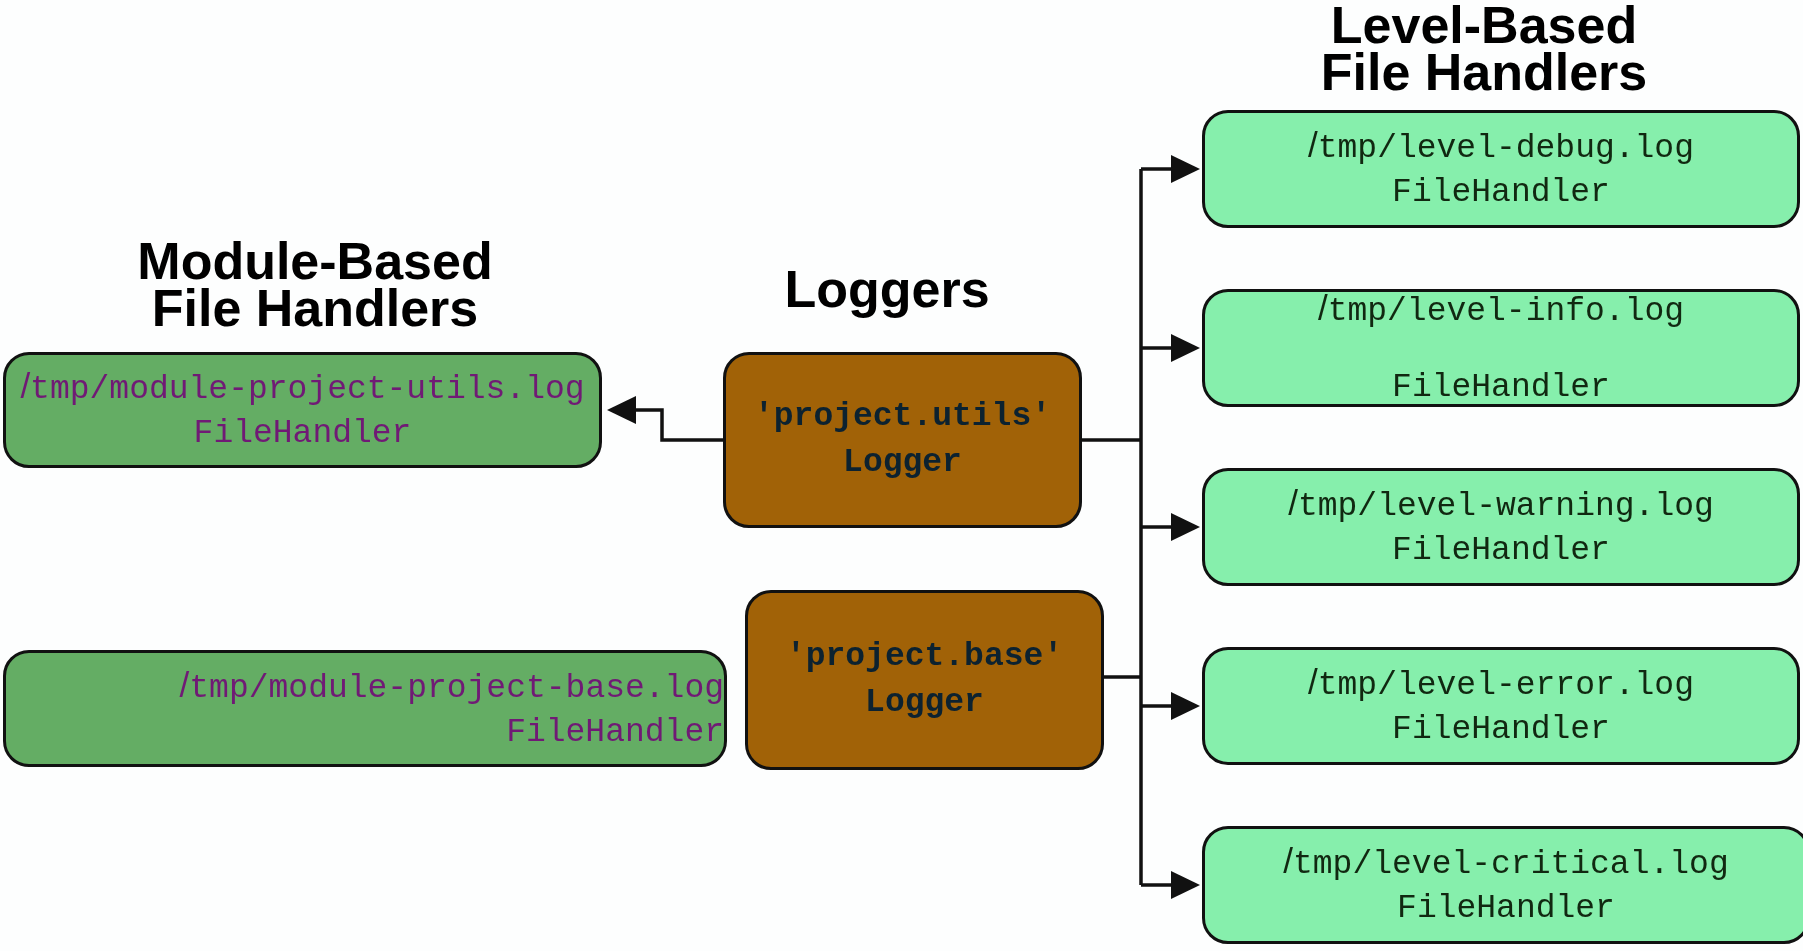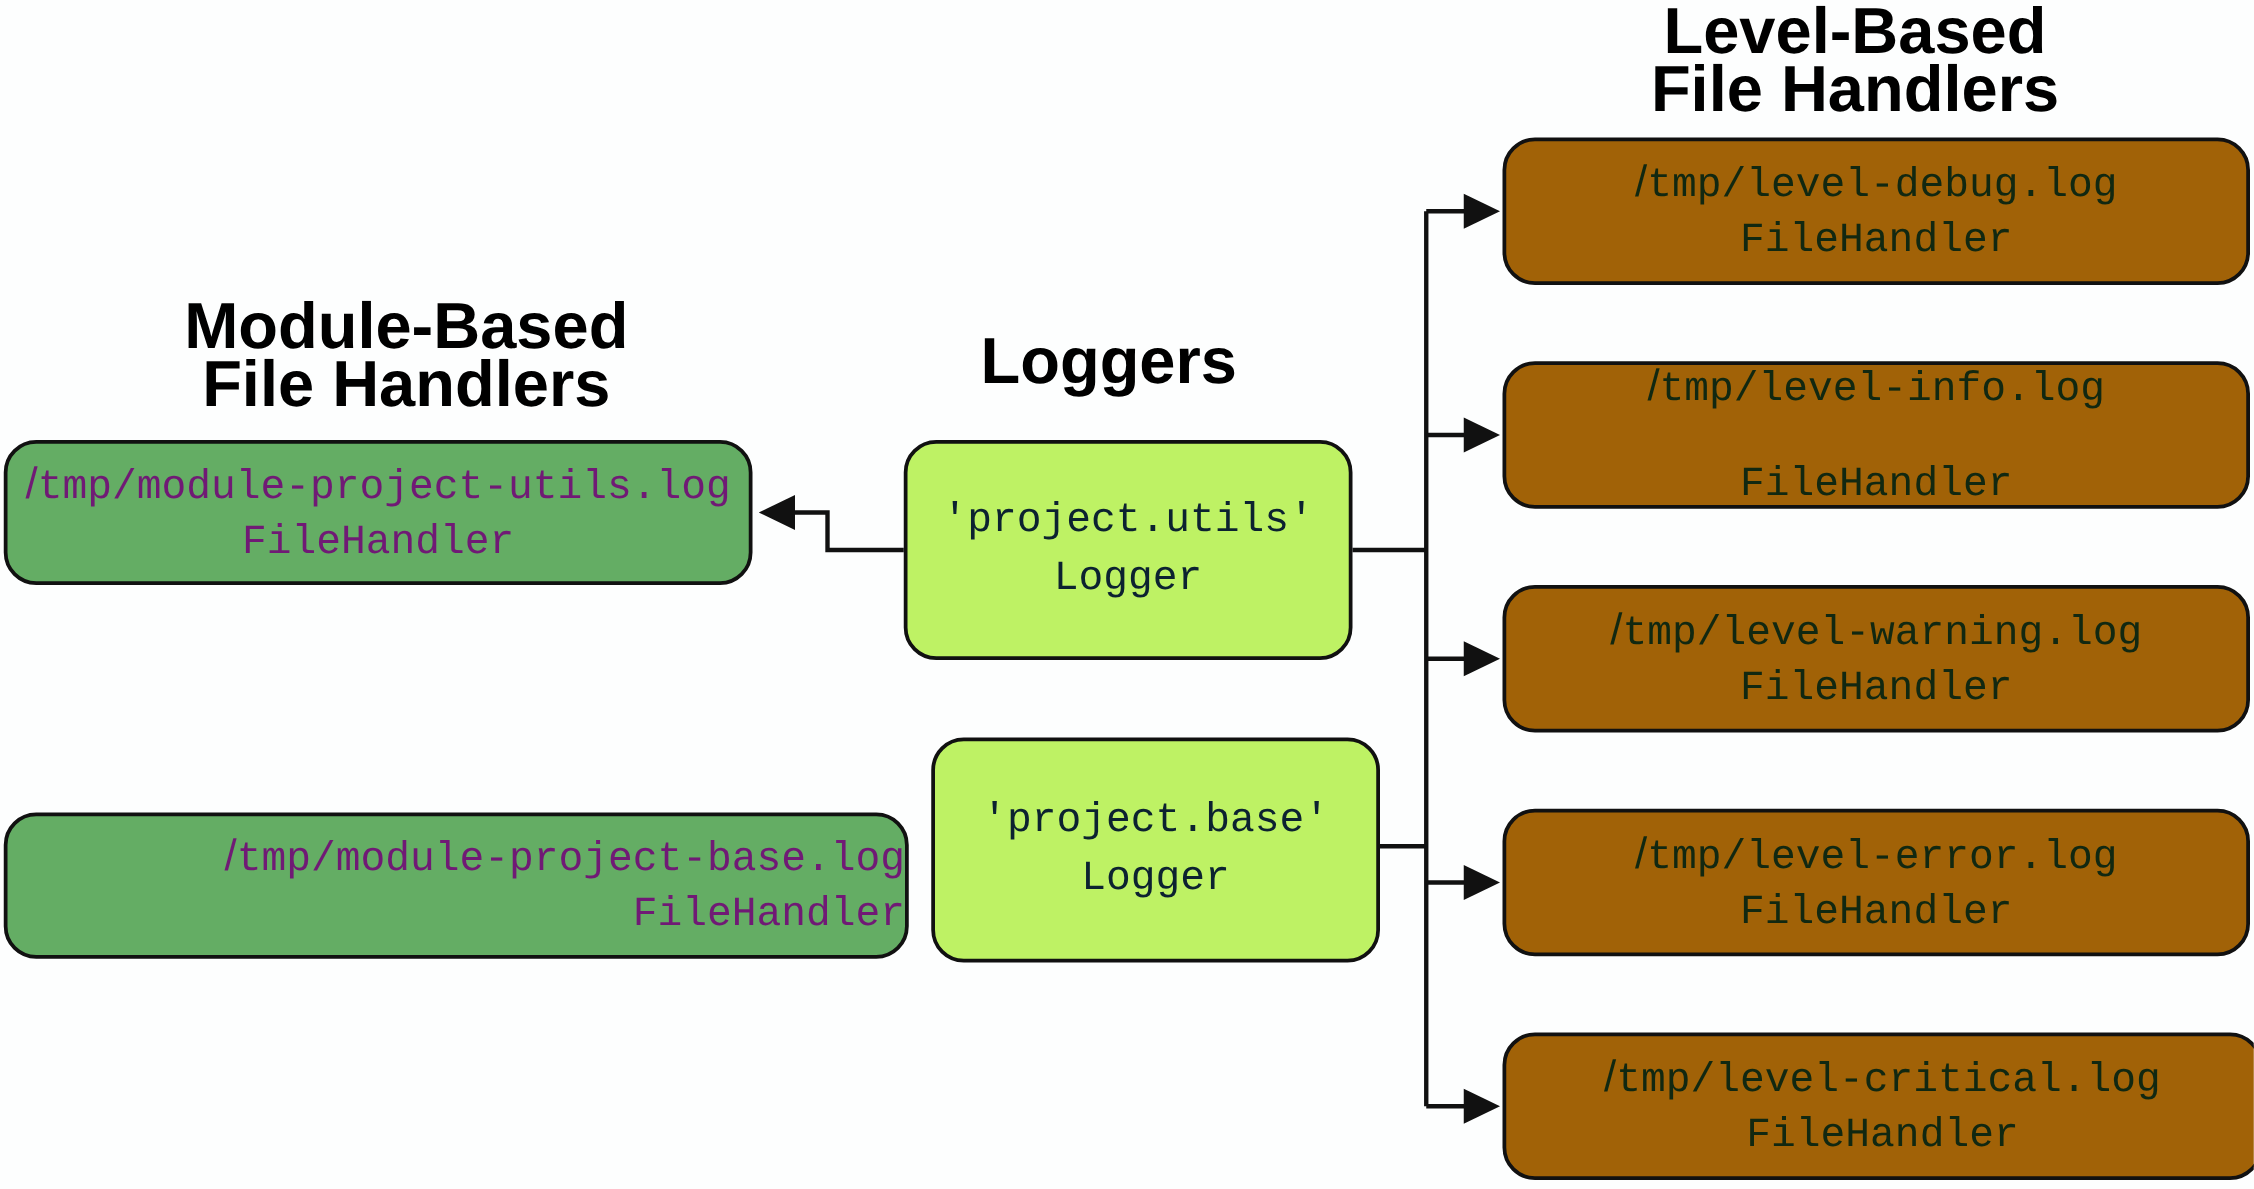--- a/index.html
+++ b/index.html
@@ -49,26 +49,27 @@
     text-align: center;
     font-family: "Liberation Mono", monospace;
     font-size: 33px;
   }
   .node .line { line-height: 44px; white-space: nowrap; }
   .node-module {
     background: #64ad64;
     color: #701a75;
   }
   .node-level {
-    background: #a16207;
+    background: #86efac;
     color: #112811;
   }
   .node-logger {
-    background: #bef264;
+    background: #a16207;
     color: #0c2230;
+    font-weight: bold;
   }
   .node-logger .line { line-height: 46px; }
   .lead-slash {
     font-family: "Liberation Sans", sans-serif;
     font-size: 1.06em;
   }
 </style>
 </head>
 <body>
 
@@ -92,21 +93,21 @@
     <path class="edge" d="M1141 348 H1172"></path>
     <polygon class="arrowhead" points="1200,348 1171,334 1171,362"></polygon>
     <path class="edge" d="M1141 527 H1172"></path>
     <polygon class="arrowhead" points="1200,527 1171,513 1171,541"></polygon>
     <path class="edge" d="M1141 706 H1172"></path>
     <polygon class="arrowhead" points="1200,706 1171,692 1171,720"></polygon>
     <path class="edge" d="M1141 885 H1172"></path>
     <polygon class="arrowhead" points="1200,885 1171,871 1171,899"></polygon>
   </svg>
 
-  <div class="col-title" style="left:75px; top:238px; width:500px;">
+  <div class="col-title" style="left:65px; top:238px; width:500px;">
     <div>Module-Based</div>
     <div>File Handlers</div>
   </div>
 
   <div class="col-title" style="left:687px; top:266px; width:400px;">Loggers</div>
 
   <div class="col-title" style="left:1234px; top:2px; width:500px;">
     <div>Level-Based</div>
     <div>File Handlers</div>
   </div>

